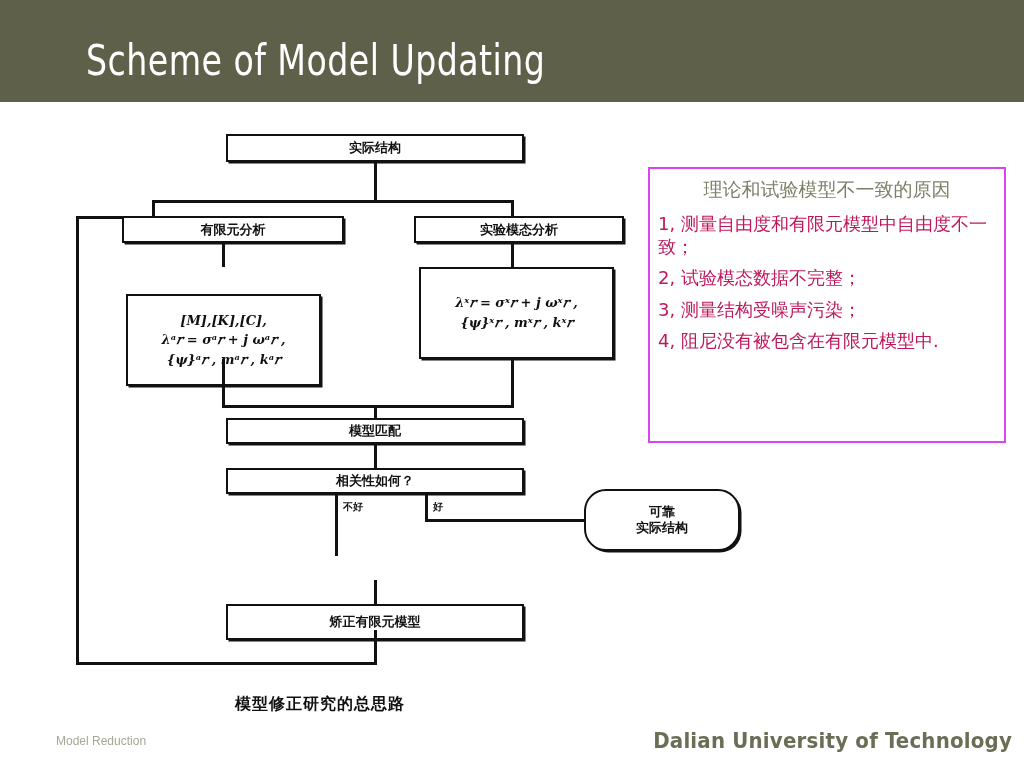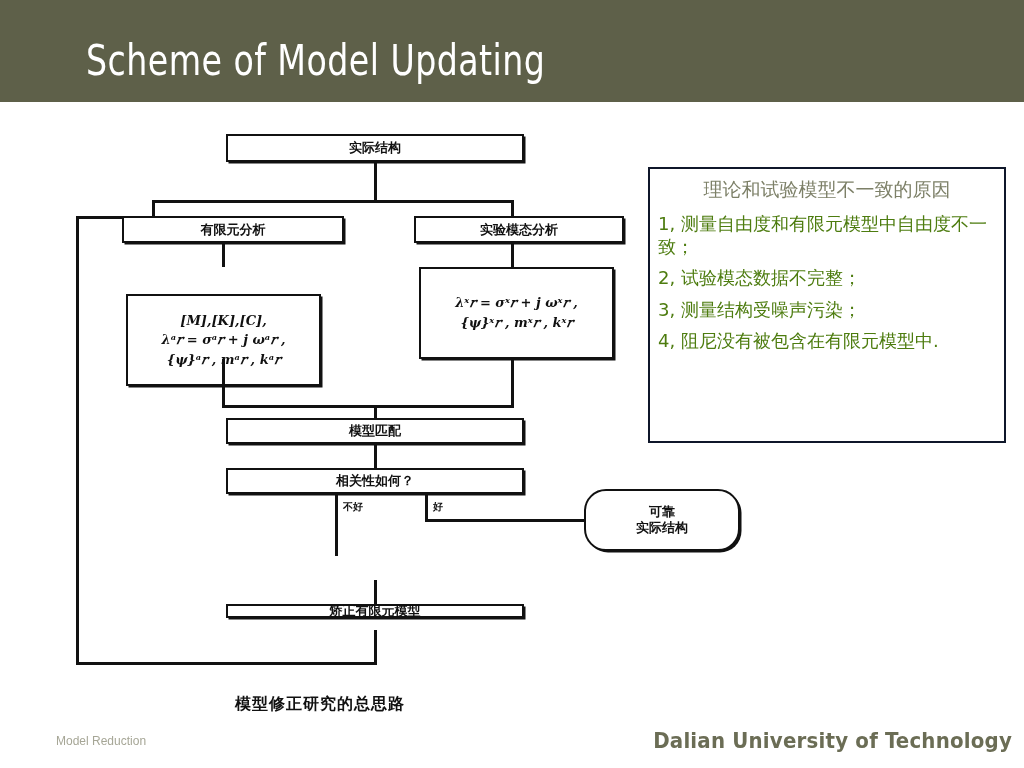--- a/index.html
+++ b/index.html
@@ -90,35 +90,35 @@
     font-weight: 700;
     font-size: 16px;
     letter-spacing: 1px;
   }
   
   #note-box {
     position: absolute;
     left: 648px; top: 167px;
     width: 358px; height: 276px;
     box-sizing: border-box;
-    border: 2px solid #0f172a;
+    border: 2px solid #d946ef;
     background: #ffffff;
     padding: 6px 8px 0 8px;
   }
   #note-title {
     color: #7d8068;
     font-family: "DejaVu Sans", "Liberation Sans", sans-serif;
     font-size: 19px;
     font-weight: 400;
     text-align: center;
     margin: 2px 0 10px 0;
     white-space: nowrap;
   }
   .note-item {
-    color: #4d7c0f;
+    color: #be185d;
     font-family: "DejaVu Sans", "Liberation Sans", sans-serif;
     font-size: 18px;
     font-weight: 400;
     line-height: 1.25;
     margin-bottom: 9px;
   }
   
   #footer-left {
     position: absolute;
     left: 56px; top: 734px;
@@ -202,21 +202,21 @@
     <div class="edge-label" style="left:433px; top:398px;">好</div>
 
     <div class="fbox plain" style="left:584px; top:387px; width:156px; height:62px;">
       <span class="tline">可靠</span>
       <span class="tline">实际结构</span>
     </div>
 
 
     <div class="conn v" style="left:374px; top:478px; height:24px;"></div>
 
-    <div class="fbox" style="left:226px; top:502px; width:298px; height:14px;">
+    <div class="fbox" style="left:226px; top:502px; width:298px; height:36px;">
       <span>矫正有限元模型</span>
     </div>
 
     <div class="conn v" style="left:374px; top:528px; height:35px;"></div>
     <div class="conn h" style="left:76px; top:560px; width:301px;"></div>
     <div class="conn v" style="left:76px; top:114px; height:449px;"></div>
     <div class="conn h" style="left:76px; top:114px; width:48px;"></div>
 
     <div id="chart-caption">模型修正研究的总思路</div>
   </div>

